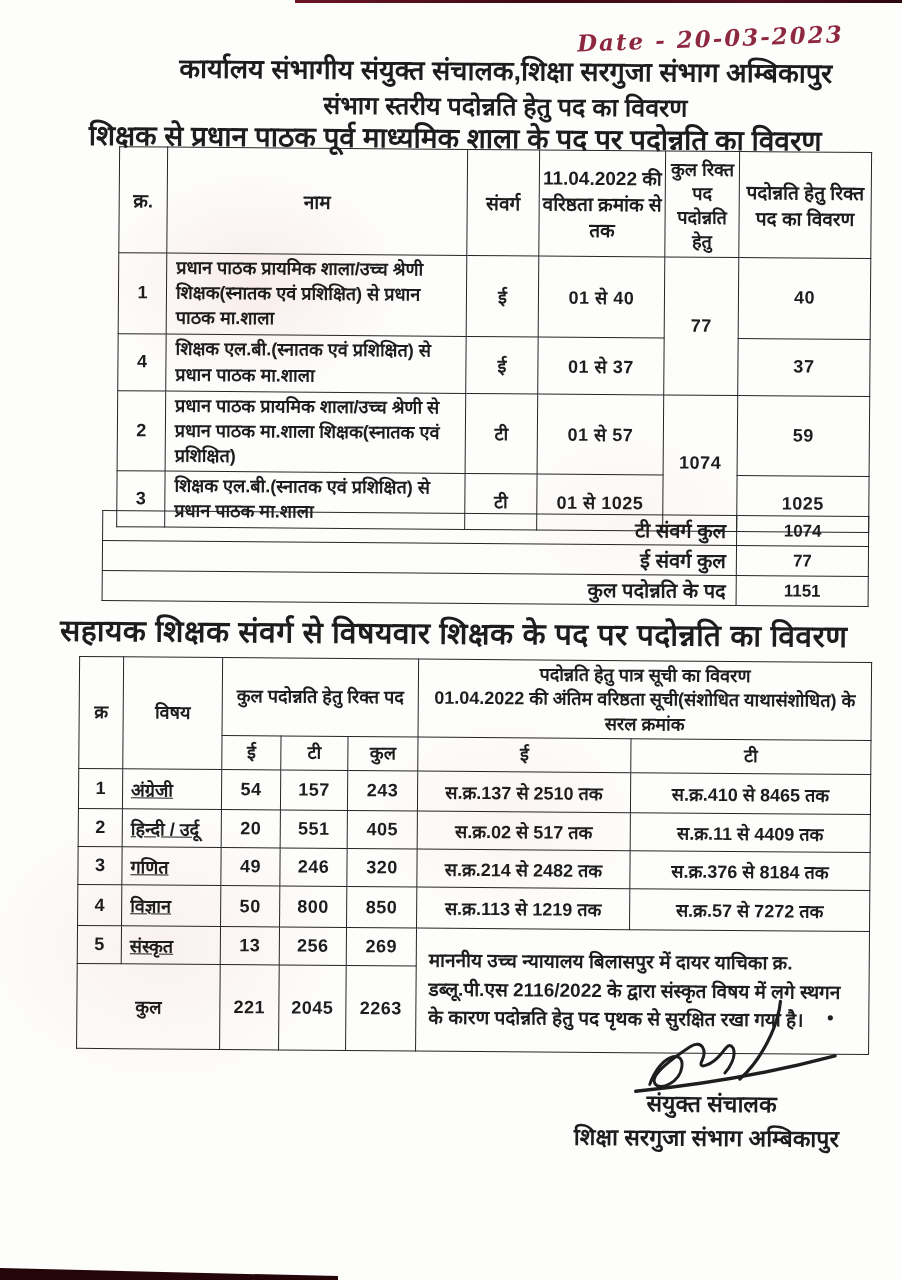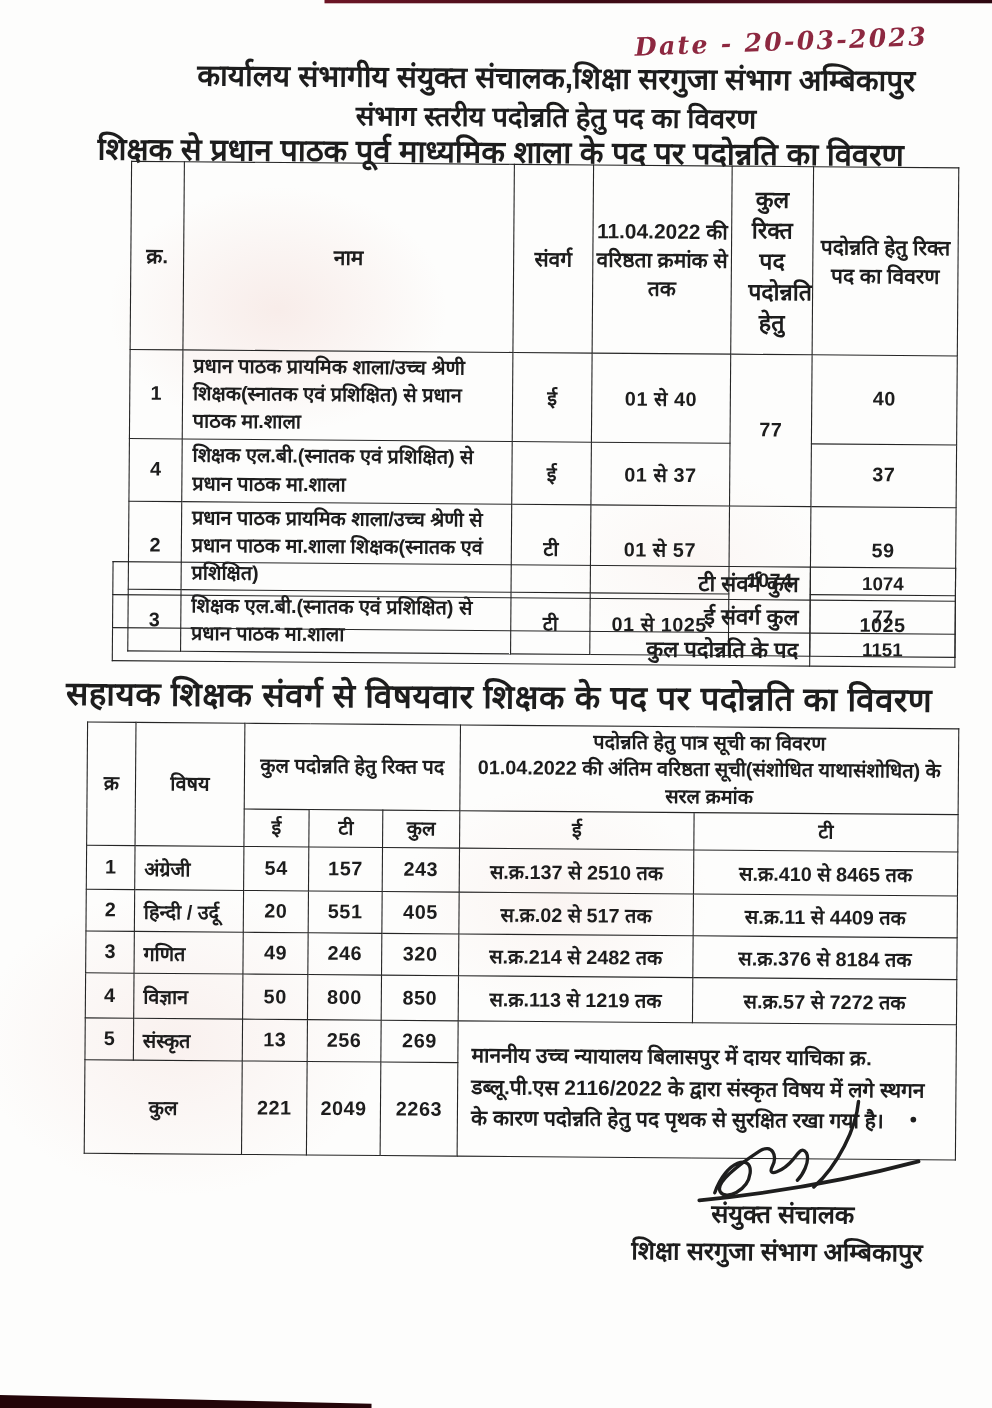--- a/index.html
+++ b/index.html
@@ -40,21 +40,21 @@
   .t1 .name{ text-align:left;padding-left:9px;line-height:1.4;font-size:18px;}
   .t1 .ctr{text-align:center;}
   .num{font-size:17px;letter-spacing:0.5px;}
   .tsum{position:absolute;top:516px;left:106px;width:766px;}
   .tsum td{font-size:20px;padding:1px 6px;vertical-align:middle;}
   .tsum .lbl{text-align:right;padding-right:10px;}
   .tsum .val{text-align:center;font-size:17px;}
   .t2{position:absolute;top:662px;left:84px;width:792px;}
   .t2 th{font-size:18px;text-align:center;vertical-align:middle;padding:2px 4px;line-height:1.35;}
   .t2 td{font-size:18px;text-align:center;vertical-align:middle;padding:2px 4px;}
-  .t2 .subj{text-align:left;padding-left:8px;}
+  .t2 .subj{text-align:left;padding-left:8px;text-decoration:underline;}
   .t2 .note{text-align:left;vertical-align:middle;padding:6px 10px 6px 12px;font-size:19px;line-height:1.5;}
   
   .sig-wrap{position:absolute;top:998px;left:638px;width:215px;height:112px;}
   .sig-line1{position:absolute;top:1088px;left:620px;width:200px;text-align:center;font-size:23px;font-weight:bold;}
   .sig-line2{position:absolute;top:1122px;left:560px;width:310px;text-align:center;font-size:23px;font-weight:bold;}
 </style>
 </head>
 <body>
 
 <div class="top-edge"></div>
@@ -75,21 +75,21 @@
       <col style="width:126px">
         <col style="width:74px">
         <col style="width:132px">
     </colgroup>
     <tbody>
         <tr style="height:106px">
       <th>क्र.</th>
       <th>नाम</th>
       <th>संवर्ग</th>
       <th>11.04.2022 की वरिष्ठता क्रमांक से तक</th>
-      <th style="font-size:21px;padding:15px">कुल रिक्त पद पदोन्नति हेतु</th>
+      <th style="font-size:18px;padding:2px">कुल रिक्त पद पदोन्नति हेतु</th>
       <th>पदोन्नति हेतु रिक्त पद का विवरण</th>
     </tr>
     <tr style="height:78px">
       <td class="ctr">1</td>
       <td class="name">प्रधान पाठक प्रायमिक शाला/उच्च श्रेणी शिक्षक(स्नातक एवं प्रशिक्षित) से प्रधान पाठक मा.शाला</td>
       <td class="ctr">ई</td>
       <td class="ctr num">01 से 40</td>
       <td class="ctr num" rowspan="2">77</td>
       <td class="ctr num">40</td>
     </tr>
@@ -208,21 +208,21 @@
       <td>5</td>
       <td class="subj">संस्कृत</td>
       <td class="num">13</td>
       <td class="num">256</td>
       <td class="num">269</td>
       <td class="note" colspan="2" rowspan="2">माननीय उच्च न्यायालय बिलासपुर में दायर याचिका क्र. डब्लू.पी.एस 2116/2022 के द्वारा संस्कृत विषय में लगे स्थगन के कारण पदोन्नति हेतु पद पृथक से सुरक्षित रखा गया है।</td>
     </tr>
     <tr style="height:85px">
       <td colspan="2">कुल</td>
       <td class="num">221</td>
-      <td class="num">2049</td>
+      <td class="num">2045</td>
       <td class="num">2263</td>
     </tr>
   </tbody>
     </table>
 
   <div class="sig-wrap">
     <svg width="215" height="112" viewBox="0 0 215 112" fill="none" xmlns="http://www.w3.org/2000/svg">
       <path d="M150 4 C148 28 132 62 110 82" stroke="#1e1e1e" stroke-width="3.2" stroke-linecap="round" fill="none"></path>
       <path d="M20 88 C30 58 54 52 52 70 C50 86 30 95 25 87 C20 79 42 62 60 50 C72 42 77 54 72 64 C67 74 82 68 91 57 C96 51 99 45 103 51 C107 59 99 72 95 76" stroke="#1e1e1e" stroke-width="3" stroke-linecap="round" fill="none"></path>
       <path d="M6 95 C62 89 132 78 205 58" stroke="#1e1e1e" stroke-width="3.4" stroke-linecap="round" fill="none"></path>

